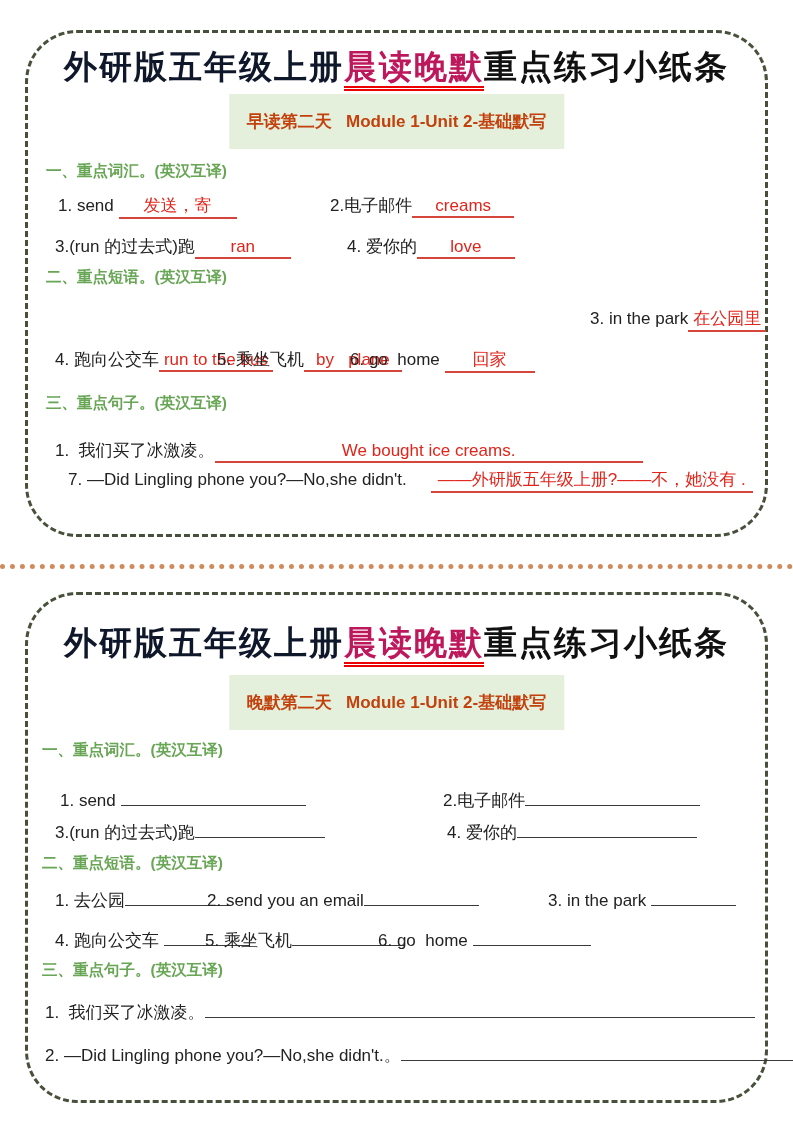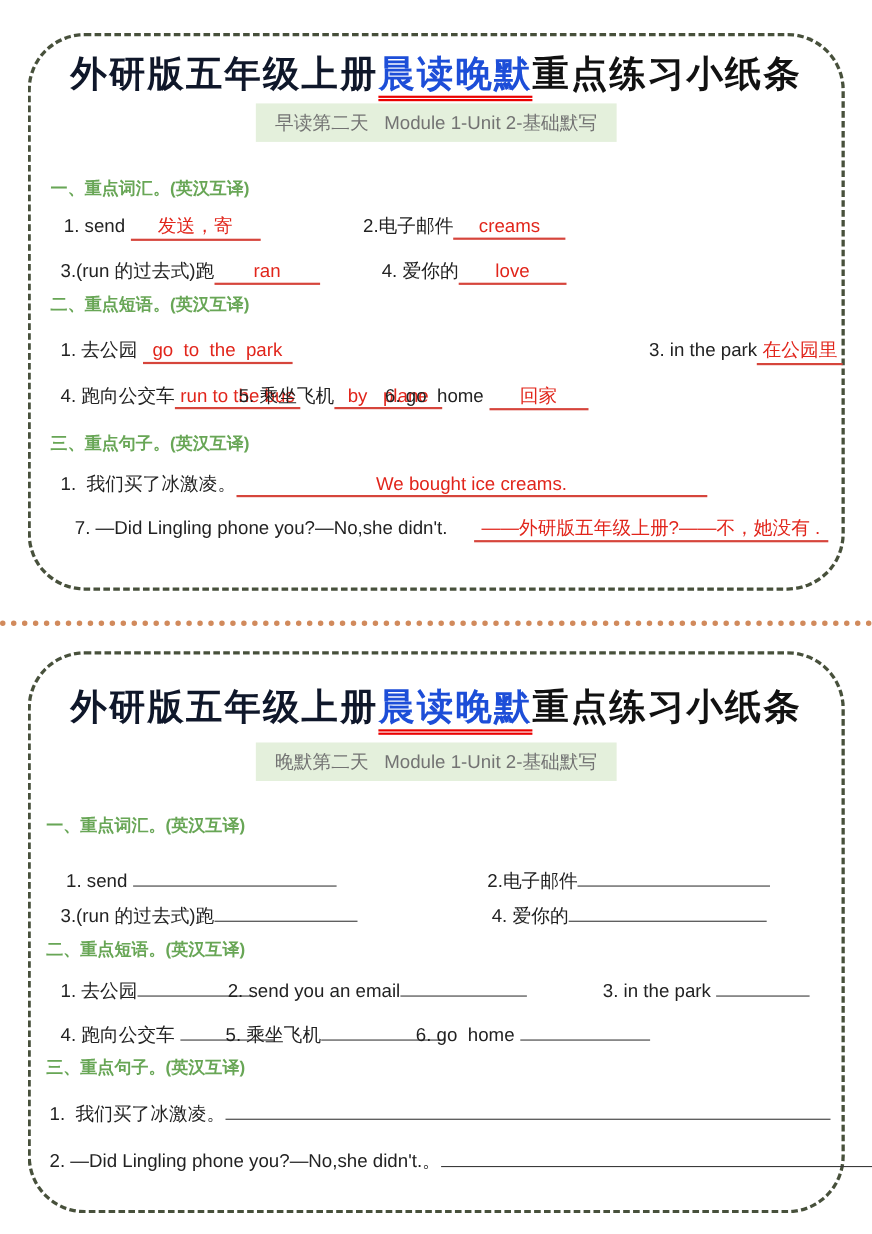--- a/index.html
+++ b/index.html
@@ -14,26 +14,26 @@
   #card-1{top:30px;height:501px;}
   #card-2{top:592px;height:505px;}
   .title{
     position:absolute;left:0;width:100%;text-align:center;
     font-weight:900;font-size:33px;letter-spacing:2px;white-space:pre;
     font-family:"Liberation Serif","DejaVu Serif",serif;
   }
   #card-1 .title{top:12px;}
   #card-2 .title{top:26px;}
   .t-blue{color:#0f172a;}
-  .t-red{color:#1d4ed8;border-bottom:5px double #ea0000;padding-bottom:1px;}
+  .t-red{color:#be185d;border-bottom:5px double #ea0000;padding-bottom:1px;}
   .t-black{color:#111111;}
   .subtitle{
     position:absolute;left:50%;transform:translateX(-50%);
-    background:#e4f0dc;padding:6px 18px;font-size:17px;font-weight:normal;
-    color:#737373;white-space:pre;
+    background:#e4f0dc;padding:16px 18px;font-size:17px;font-weight:bold;
+    color:#c2410c;white-space:pre;
   }
   #card-1 .subtitle{top:61px;}
   #card-2 .subtitle{top:80px;}
   .sec-h{
     position:absolute;color:#68a656;font-weight:bold;font-size:15.5px;white-space:pre;
   }
   .item{position:absolute;font-size:17px;white-space:pre;color:#222;}
   .blank{
     display:inline-block;text-align:center;white-space:pre;
     padding:0 5px;min-height:17px;vertical-align:baseline;
@@ -56,29 +56,28 @@
 
   <div class="sec-h" style="left:18px;top:128px">一、重点词汇。(英汉互译)</div>
 
   <div class="item" style="left:30px;top:161px"><span>1. send </span><span class="blank red" style="min-width:108px">发送，寄</span></div>
   <div class="item" style="left:302px;top:161px"><span>2.电子邮件</span><span class="blank red" style="min-width:92px">creams</span></div>
   <div class="item" style="left:27px;top:202px"><span>3.(run 的过去式)跑</span><span class="blank red" style="min-width:86px">ran</span></div>
   <div class="item" style="left:319px;top:202px"><span>4. 爱你的</span><span class="blank red" style="min-width:88px">love</span></div>
 
   <div class="sec-h" style="left:18px;top:234px">二、重点短语。(英汉互译)</div>
 
-  <div class="item" style="left:27px;top:274px"><span>1. 去公园 </span><span class="blank red" style="min-width:126px">go  to  the  park</span></div>
   <div class="item" style="left:562px;top:274px"><span>3. in the park</span><span class="blank red" style="min-width:64px">在公园里</span></div>
   <div class="item" style="left:27px;top:315px"><span>4. 跑向公交车</span><span class="blank red" style="min-width:100px">run to the bus</span></div>
   <div class="item" style="left:189px;top:315px"><span>5. 乘坐飞机</span><span class="blank red" style="min-width:88px">by   plane</span></div>
   <div class="item" style="left:322px;top:315px"><span>6. go  home </span><span class="blank red" style="min-width:80px">回家</span></div>
 
   <div class="sec-h" style="left:18px;top:360px">三、重点句子。(英汉互译)</div>
 
-  <div class="item" style="left:27px;top:395px"><span>1.  我们买了冰激凌。</span><span class="blank red" style="min-width:418px">We bought ice creams.</span></div>
+  <div class="item" style="left:27px;top:406px"><span>1.  我们买了冰激凌。</span><span class="blank red" style="min-width:418px">We bought ice creams.</span></div>
   <div class="item" style="left:40px;top:435px"><span>7. —Did Lingling phone you?—No,she didn't.</span><span class="blank red" style="min-width:312px;margin-left:24px">——外研版五年级上册?——不，她没有 .</span></div>
 </div>
 
 <div class="divider"></div>
 
 <div class="card" id="card-2">
 
   <div class="title"><span class="t-blue">外研版五年级上册</span><span class="t-red">晨读晚默</span><span class="t-black">重点练习小纸条</span></div>
 
   <div class="subtitle">晚默第二天   Module 1-Unit 2-基础默写</div>

